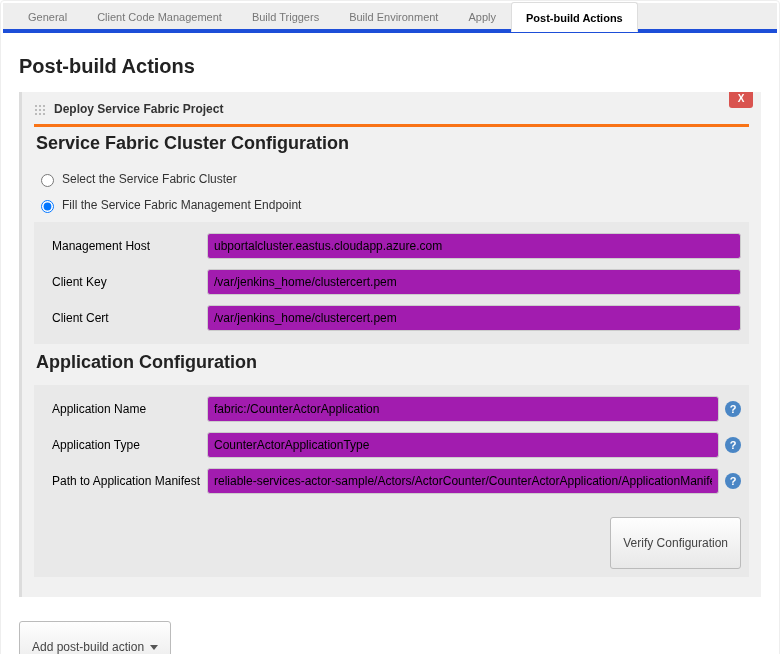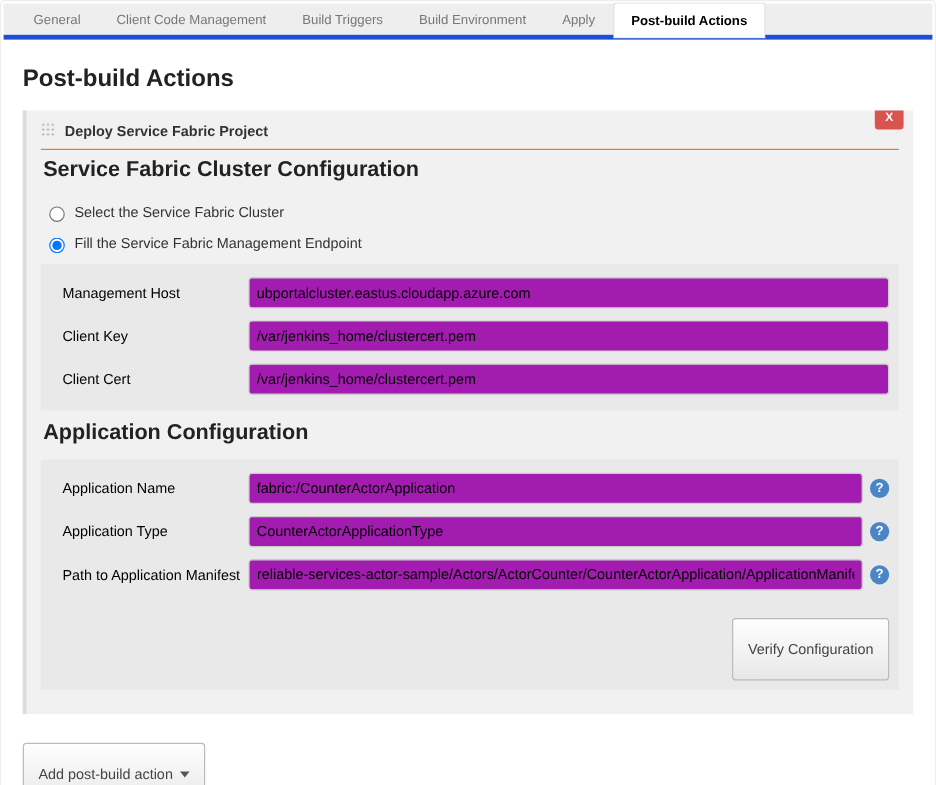--- a/index.html
+++ b/index.html
@@ -56,22 +56,22 @@
     color: #222;
   }
   .panel {
     background: #f1f1f1;
     border-left: 3px solid #dcdcdc;
     padding: 10px 12px 12px 12px;
     position: relative;
   }
   .panel-title-row {
     display: flex;
-    align-items: flex-start;
-    border-bottom: 1px solid #f97316;
+    align-items: flex-end;
+    border-bottom: 3px solid #f97316;
     padding-bottom: 8px;
   }
   .panel-title-row .drag-handle {
     width: 12px;
     height: 12px;
     display: inline-block;
     margin-right: 8px;
     background-image: radial-gradient(#bbb 1px, transparent 1px);
     background-size: 4px 4px;
   }

